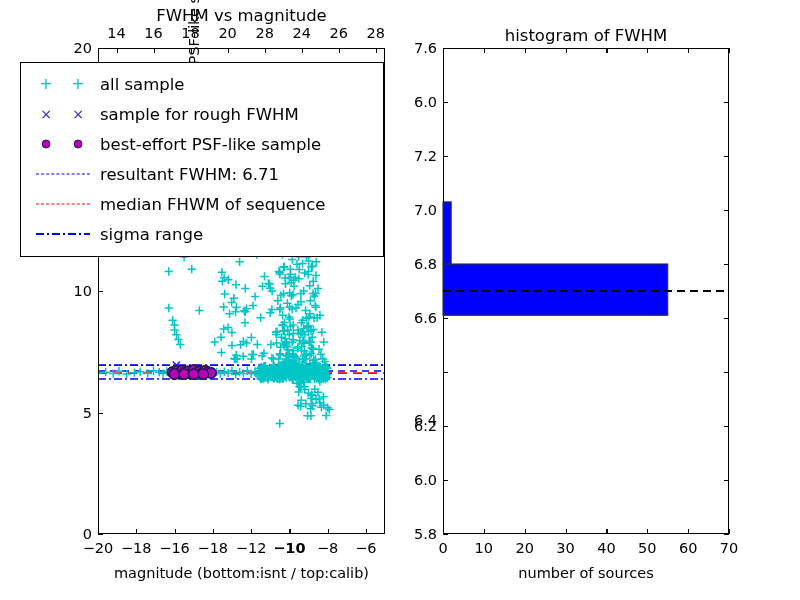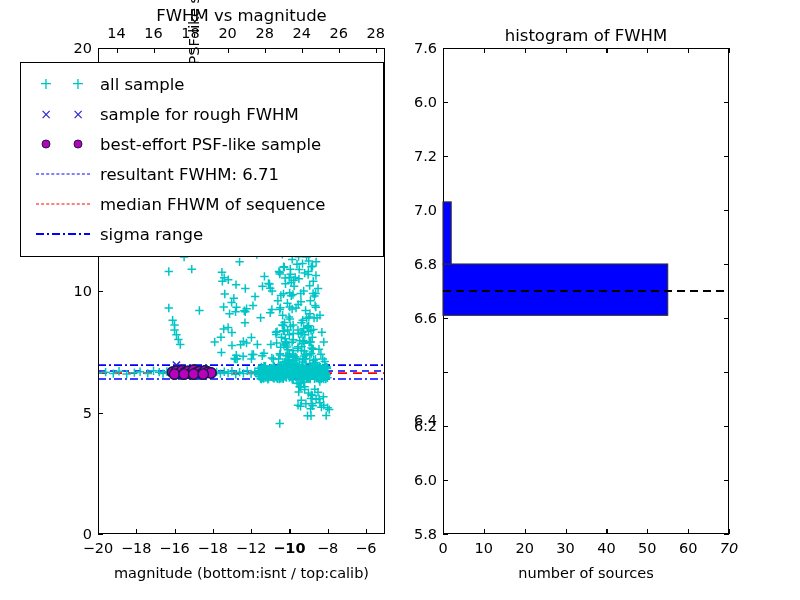--- a/index.html
+++ b/index.html
@@ -868,21 +868,21 @@
   <div class="plot-title" style="left:443px; top:26px; width:286px;">histogram of FWHM</div>
 
   <div id="ax2-x-ticklabels">
       <div class="ticklabel xlab" style="left:443px; top:540px;">0</div>
       <div class="ticklabel xlab" style="left:483.85714285714283px; top:540px;">10</div>
       <div class="ticklabel xlab" style="left:524.7142857142857px; top:540px;">20</div>
       <div class="ticklabel xlab" style="left:565.5714285714286px; top:540px;">30</div>
       <div class="ticklabel xlab" style="left:606.4285714285714px; top:540px;">40</div>
       <div class="ticklabel xlab" style="left:647.2857142857142px; top:540px;">50</div>
       <div class="ticklabel xlab" style="left:688.1428571428571px; top:540px;">60</div>
-      <div class="ticklabel xlab" style="left:729px; top:540px;font-style:italic;">70</div>
+      <div class="ticklabel xlab" style="left:729px; top:540px;">70</div>
     </div>
   <div id="ax2-y-ticklabels">
       <div class="ticklabel ylab" style="left:397px; top:534px; width:40px;">5.8</div>
       <div class="ticklabel ylab" style="left:397px; top:479.99999999999994px; width:40px;">6.0</div>
       <div class="ticklabel ylab" style="left:397px; top:425.9999999999999px; width:40px;">6.2</div>
       <div class="ticklabel ylab" style="left:397px; top:371.9999999999999px; width:40px;margin-top:48px;">6.4</div>
       <div class="ticklabel ylab" style="left:397px; top:318px; width:40px;">6.6</div>
       <div class="ticklabel ylab" style="left:397px; top:264px; width:40px;">6.8</div>
       <div class="ticklabel ylab" style="left:397px; top:209.9999999999999px; width:40px;">7.0</div>
       <div class="ticklabel ylab" style="left:397px; top:155.9999999999999px; width:40px;">7.2</div>

